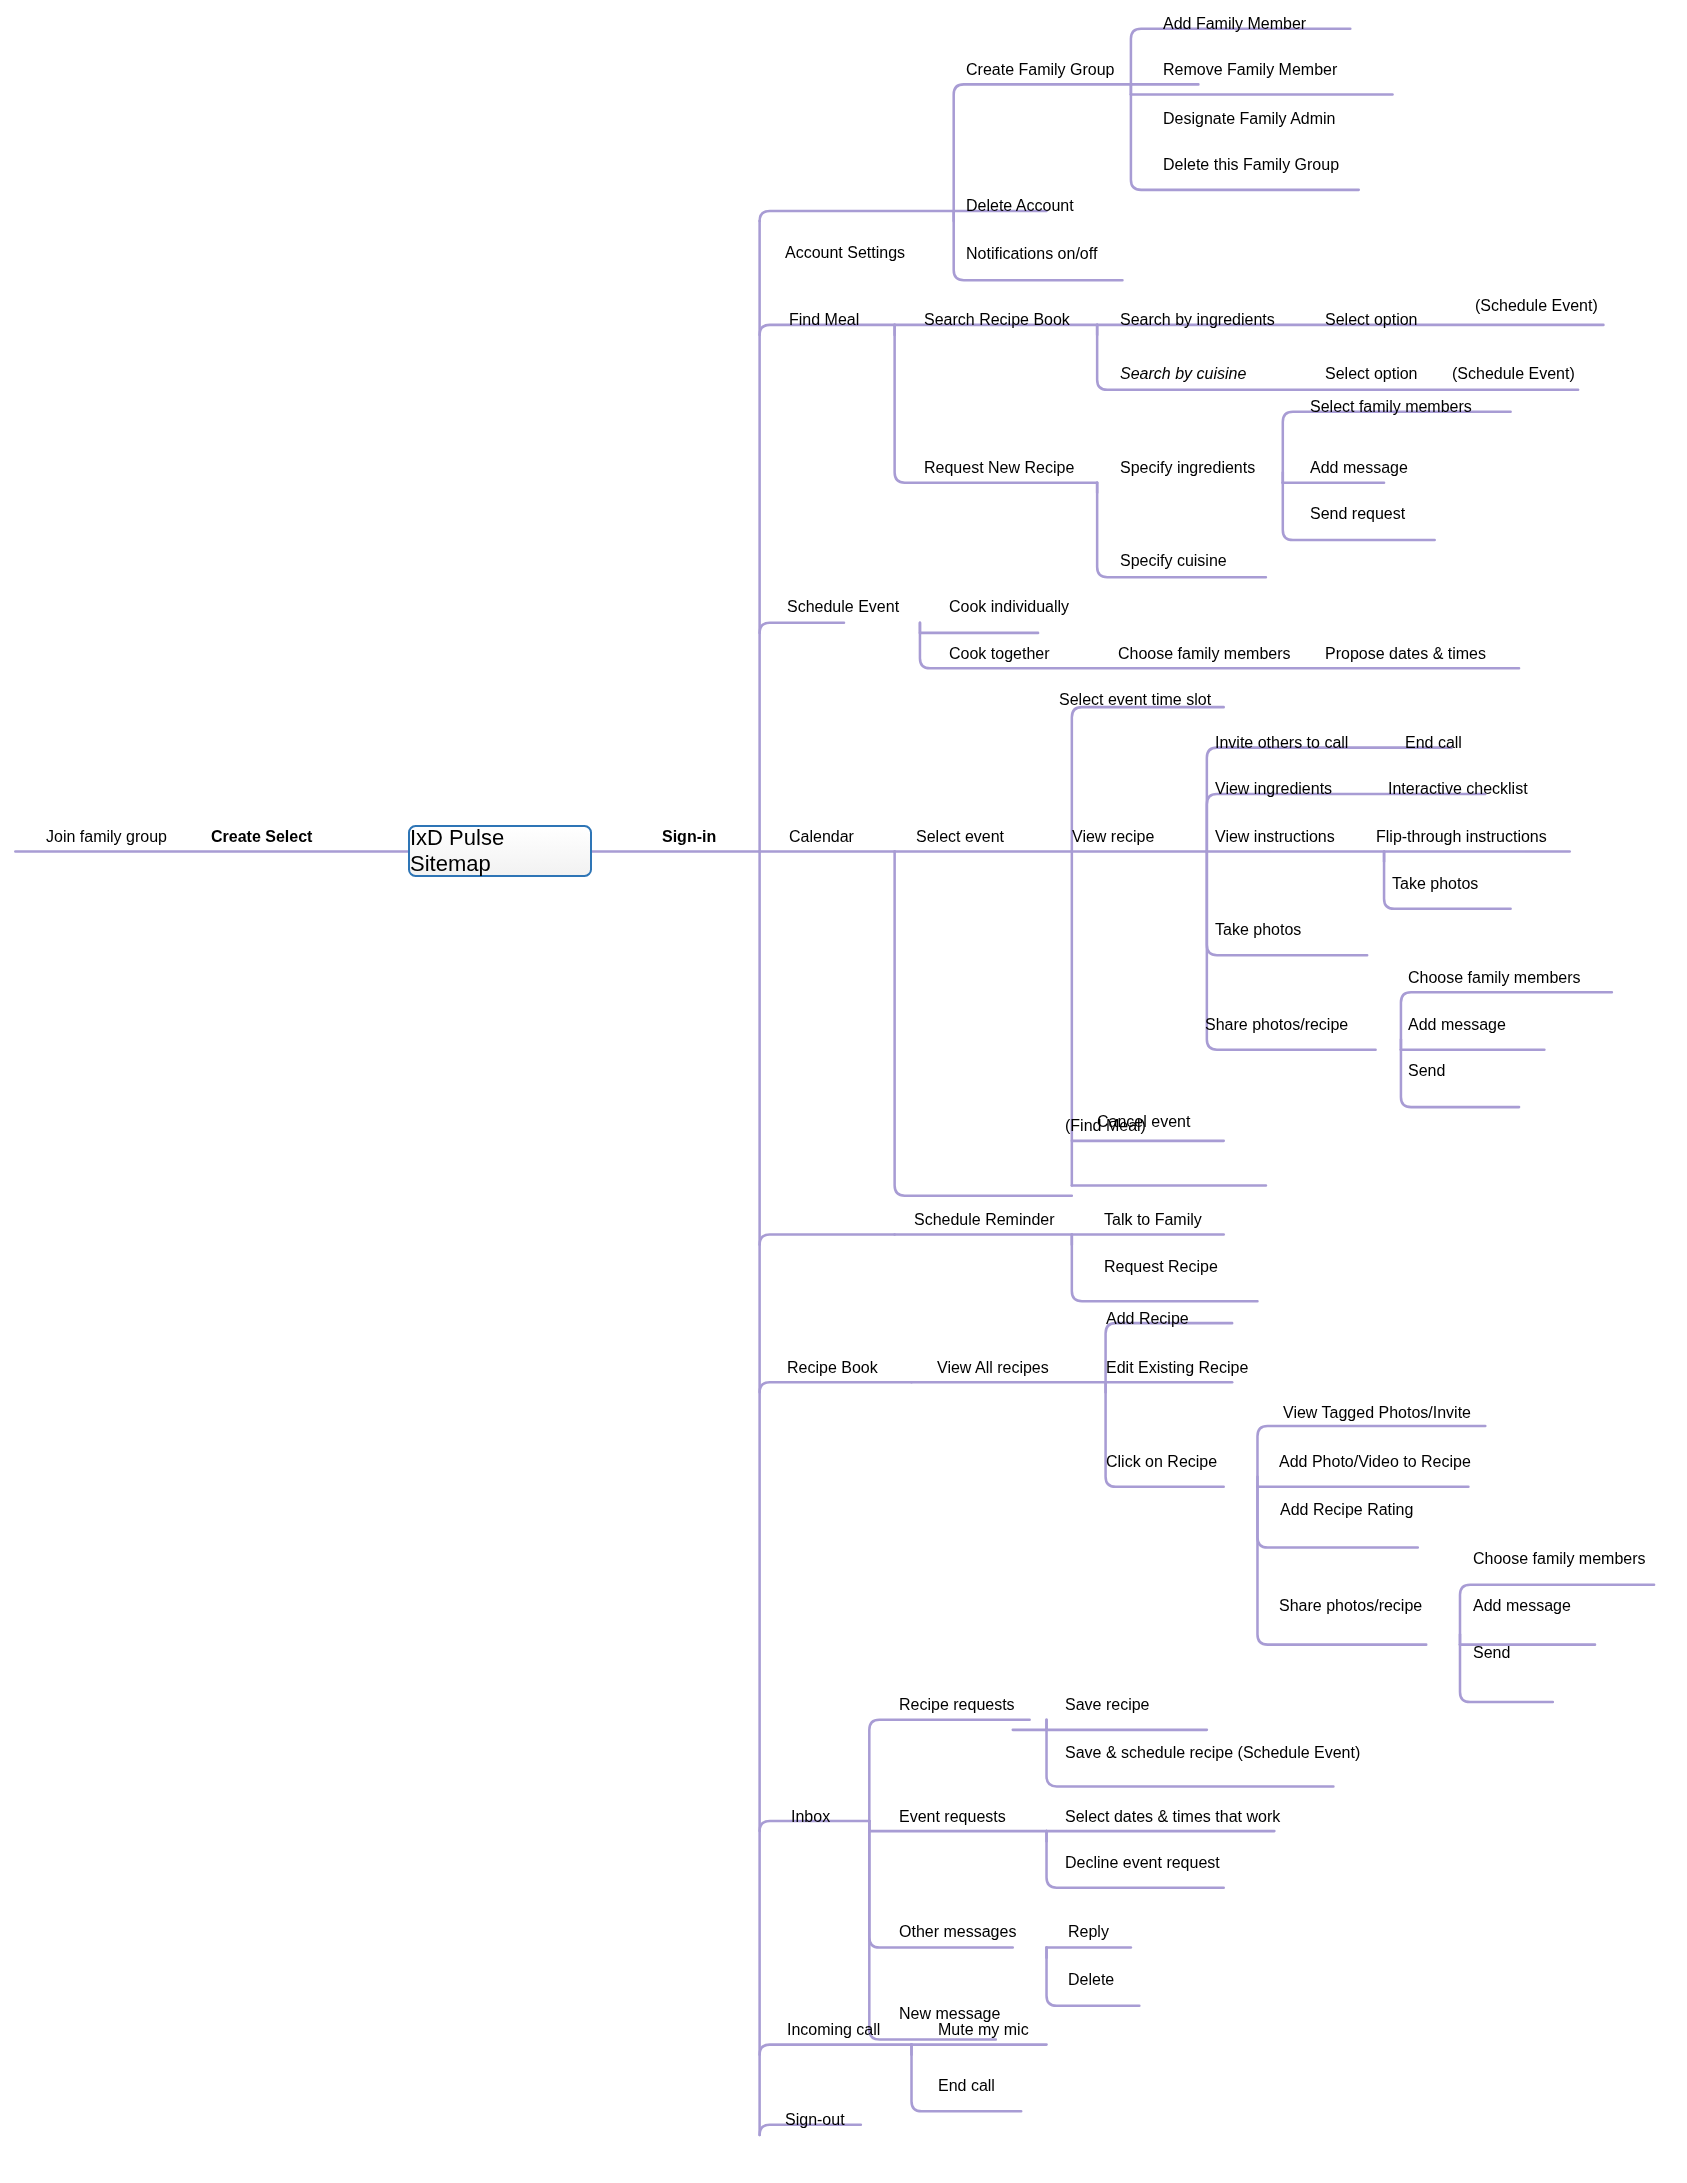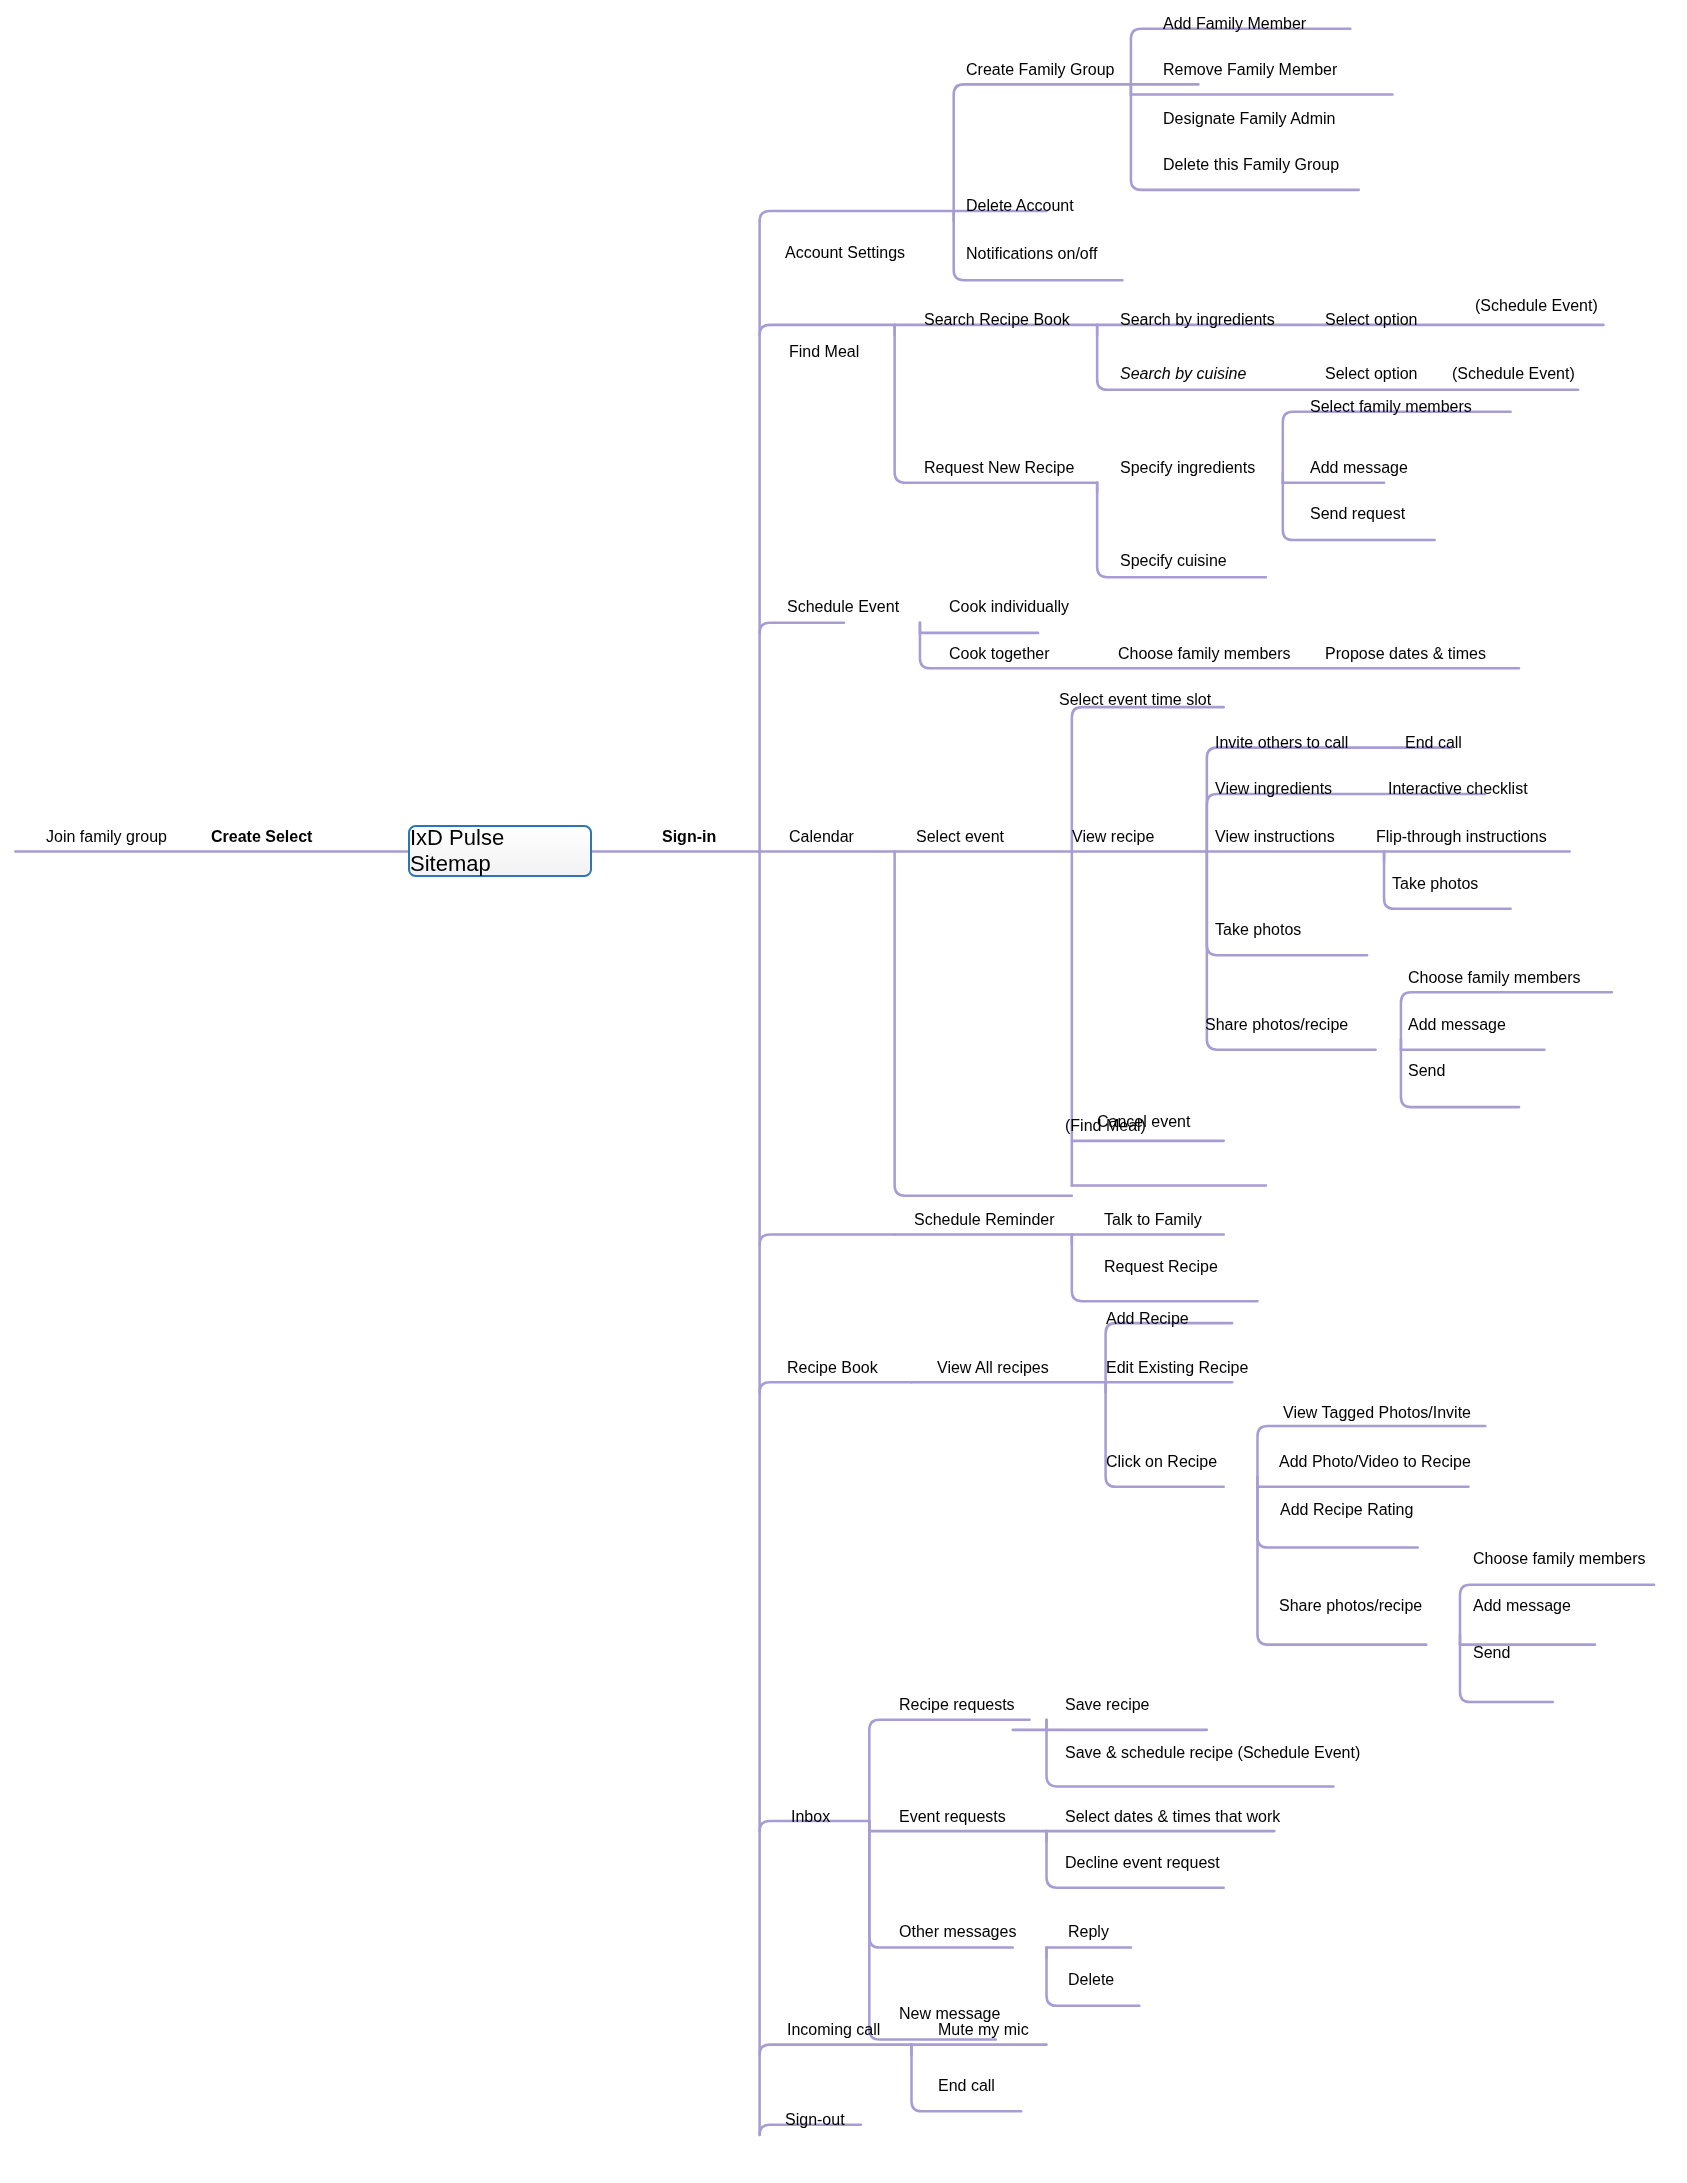--- a/index.html
+++ b/index.html
@@ -152,21 +152,21 @@
   <div class="node" style="left:785px; top:198px;margin-top:47px;"><span>Account Settings</span></div>
   <div class="node" style="left:966px; top:198px;"><span>Delete Account</span></div>
   <div class="node" style="left:966px; top:246px;"><span>Notifications on/off</span></div>
 
   <div class="node" style="left:966px; top:62px;"><span>Create Family Group</span></div>
   <div class="node" style="left:1163px; top:16px;"><span>Add Family Member</span></div>
   <div class="node" style="left:1163px; top:62px;"><span>Remove Family Member</span></div>
   <div class="node" style="left:1163px; top:111px;"><span>Designate Family Admin</span></div>
   <div class="node" style="left:1163px; top:157px;"><span>Delete this Family Group</span></div>
 
-  <div class="node" style="left:789px; top:312px;margin-top:32px;"><span>Find Meal</span></div>
+  <div class="node" style="left:789px; top:312px;"><span>Find Meal</span></div>
   <div class="node" style="left:924px; top:312px;"><span>Search Recipe Book</span></div>
   <div class="node" style="left:1120px; top:312px;"><span>Search by ingredients</span></div>
   <div class="node" style="left:1325px; top:312px;"><span>Select option</span></div>
   <div class="node" style="left:1475px; top:298px;"><span>(Schedule Event)</span></div>
 
   <div class="node" style="left:1120px; top:366px;font-style:italic;"><span>Search by cuisine</span></div>
   <div class="node" style="left:1325px; top:366px;"><span>Select option</span></div>
   <div class="node" style="left:1452px; top:366px;"><span>(Schedule Event)</span></div>
 
   <div class="node" style="left:924px; top:460px;"><span>Request New Recipe</span></div>

